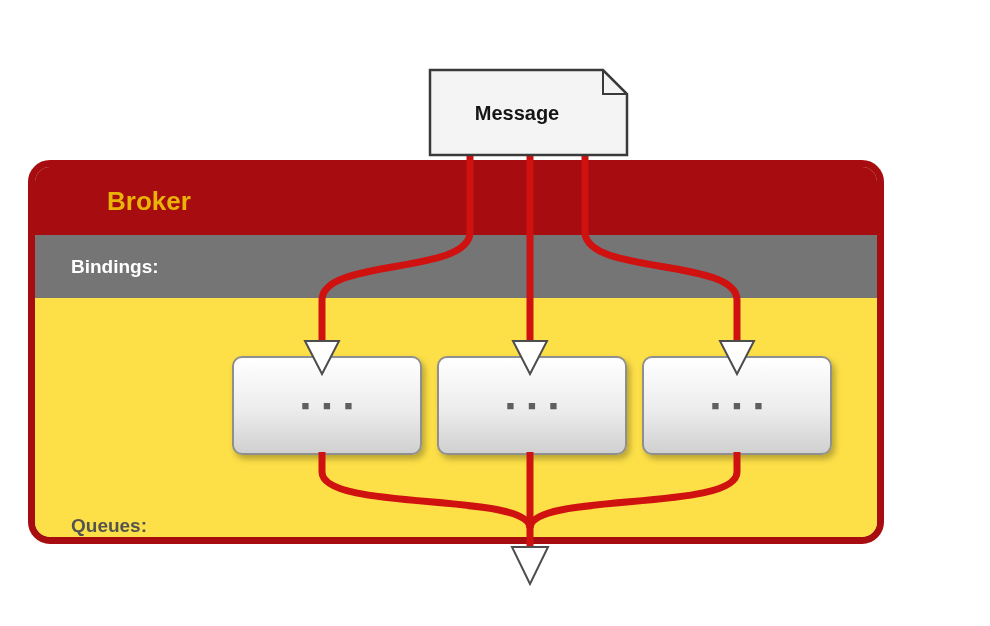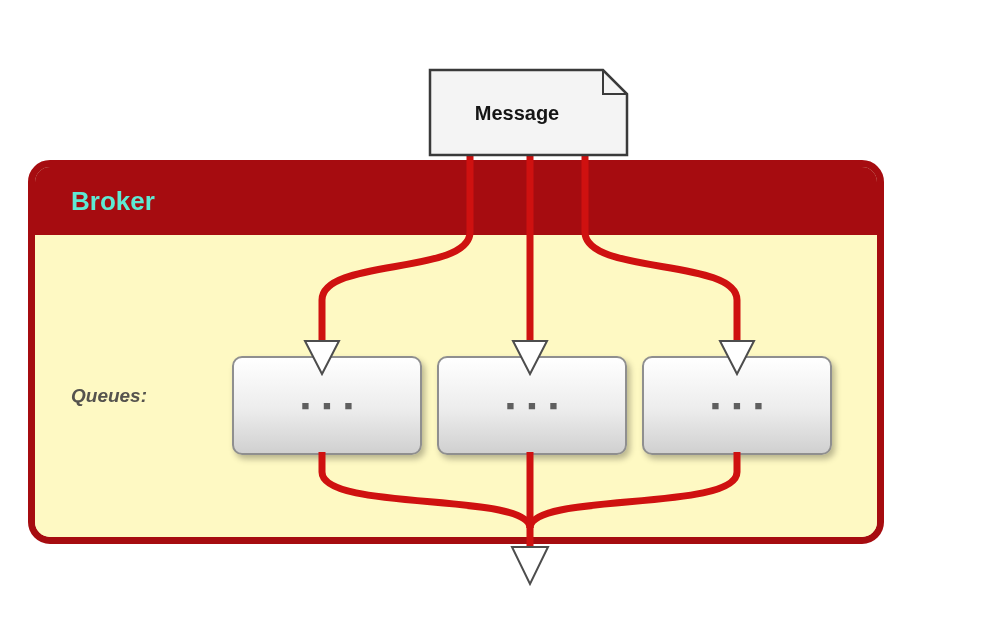--- a/index.html
+++ b/index.html
@@ -41,46 +41,46 @@
 
   .broker-header {
     height: 68px;
     background: #a60c10;
     display: flex;
     align-items: center;
     padding-left: 36px;
     flex: 0 0 auto;
   }
   .broker-title {
-    color: #5eead4;
+    color: #eab308;
     font-size: 26px;
     font-weight: bold;
+    margin-left: 36px;
   }
 
   .band {
     display: flex;
     align-items: center;
     padding-left: 36px;
     box-sizing: border-box;
     flex: 0 0 auto;
   }
   .band-label { font-size: 19px; font-weight: bold; }
 
   .band-exchange { height: 67px; background: #ffffff; }
   .band-exchange .band-label { color: #111111; }
 
   .band-bindings { height: 63px; background: #757575; }
   .band-bindings .band-label { color: #ffffff; }
 
   .band-queues {
     flex: 1 1 auto;
-    background: #fef9c3;
-    align-items: center;
+    background: #fde047;
+    align-items: flex-end;
     padding-top: 20px;
-    font-style: italic;
   }
   .band-queues .band-label { color: #55534e; }
 
   .queue-box {
     position: absolute;
     top: 356px;
     width: 190px;
     height: 99px;
     box-sizing: border-box;
     background: linear-gradient(180deg, #ffffff 0%, #ececec 55%, #d0d0d0 100%);
@@ -151,20 +151,23 @@
 
 <div class="canvas">
 
 
   <div class="broker">
     <div class="broker-header">
       <span class="broker-title">Broker</span>
     </div>
 
 
+    <div class="band band-bindings">
+      <span class="band-label">Bindings:</span>
+    </div>
 
     <div class="band band-queues">
       <span class="band-label">Queues:</span>
     </div>
   </div>
 
   <div class="queue-box queue-1">
     <span class="queue-dots">■ ■ ■</span>
   </div>
   <div class="queue-box queue-2">

